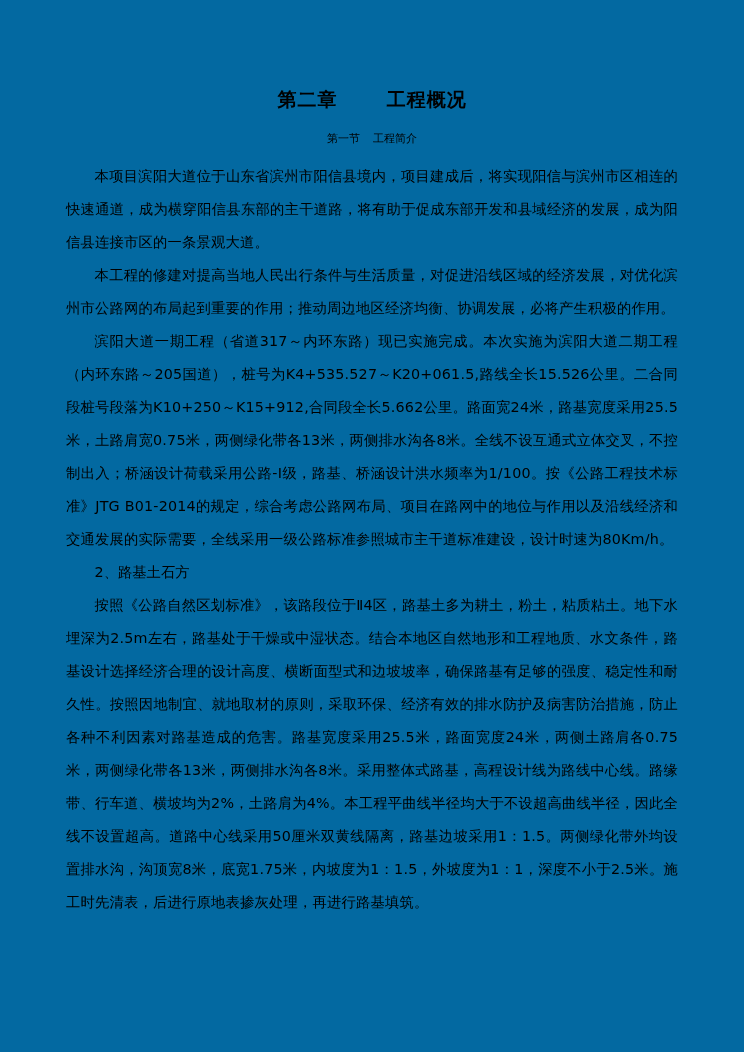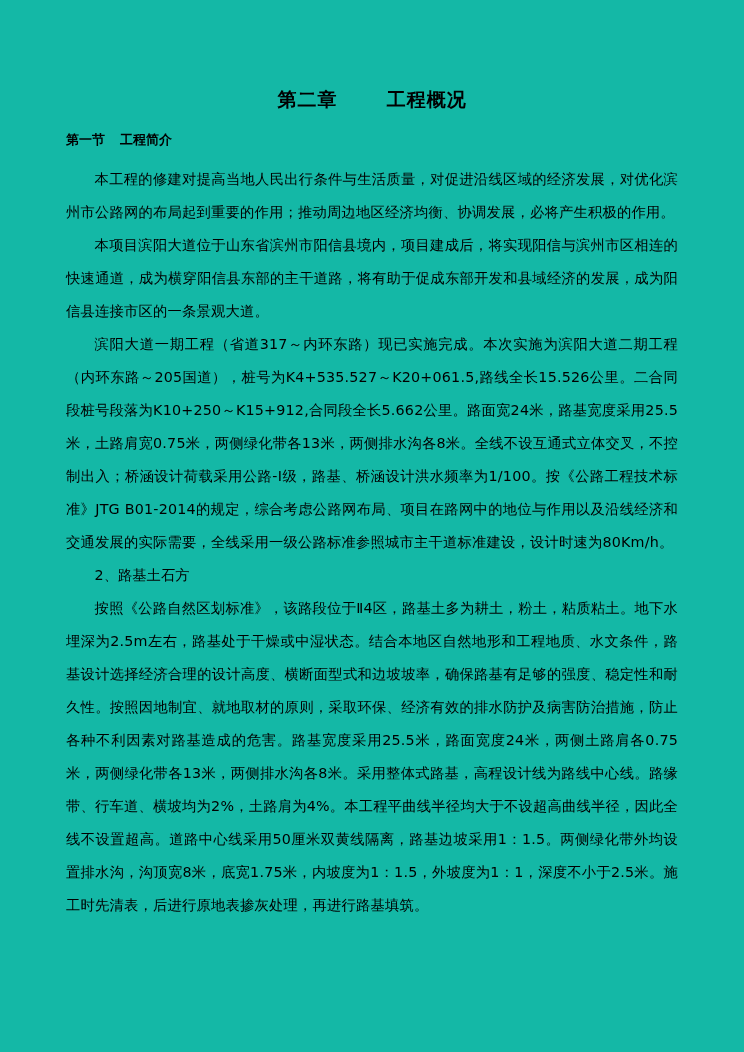--- a/index.html
+++ b/index.html
@@ -13,37 +13,38 @@
     font-family: "DejaVu Sans", "Liberation Sans", sans-serif;
     color: #000000;
     overflow: hidden;
   }
   .page {
     position: relative;
     width: 744px;
     height: 1052px;
     box-sizing: border-box;
     padding: 74px 66px 60px 66px;
-    background: #14b8a6;
+    background: #0369a1;
   }
   .chapter-title {
     text-align: center;
     font-size: 19px;
     font-weight: bold;
     letter-spacing: 1px;
     margin: 10px 0 0 0;
     line-height: 1.6;
   }
   .chapter-title .gap {
     display: inline-block;
     width: 34px;
   }
   .section-title {
-    font-size: 13px;
-    font-weight: bold;
+    text-align: center;
+    font-size: 11px;
+    font-weight: normal;
     margin: 16px 0 0 0;
     line-height: 1.6;
   }
   .section-title .sp {
     display: inline-block;
     width: 6px;
   }
   p.body {
     font-size: 14.3px;
     line-height: 33px;
@@ -75,21 +76,21 @@
   </h1>
 
   <h2 class="section-title">
     <span>第一节</span>
     <span class="sp"></span>
     <span>工程简介</span>
   </h2>
 
   <div class="spacer-1"></div>
 
+  <p class="body indent">本项目滨阳大道位于山东省滨州市阳信县境内，项目建成后，将实现阳信与滨州市区相连的快速通道，成为横穿阳信县东部的主干道路，将有助于促成东部开发和县域经济的发展，成为阳信县连接市区的一条景观大道。</p>
   <p class="body indent">本工程的修建对提高当地人民出行条件与生活质量，对促进沿线区域的经济发展，对优化滨州市公路网的布局起到重要的作用；推动周边地区经济均衡、协调发展，必将产生积极的作用。</p>
-  <p class="body indent">本项目滨阳大道位于山东省滨州市阳信县境内，项目建成后，将实现阳信与滨州市区相连的快速通道，成为横穿阳信县东部的主干道路，将有助于促成东部开发和县域经济的发展，成为阳信县连接市区的一条景观大道。</p>
   <p class="body indent">滨阳大道一期工程（省道317～内环东路）现已实施完成。本次实施为滨阳大道二期工程（内环东路～205国道），桩号为K4+535.527～K20+061.5,路线全长15.526公里。二合同段桩号段落为K10+250～K15+912,合同段全长5.662公里。路面宽24米，路基宽度采用25.5米，土路肩宽0.75米，两侧绿化带各13米，两侧排水沟各8米。全线不设互通式立体交叉，不控制出入；桥涵设计荷载采用公路-Ⅰ级，路基、桥涵设计洪水频率为1/100。按《公路工程技术标准》JTG B01-2014的规定，综合考虑公路网布局、项目在路网中的地位与作用以及沿线经济和交通发展的实际需要，全线采用一级公路标准参照城市主干道标准建设，设计时速为80Km/h。</p>
 
   <p class="sub-head">2、路基土石方</p>
 
   <p class="body indent">按照《公路自然区划标准》，该路段位于Ⅱ4区，路基土多为耕土，粉土，粘质粘土。地下水埋深为2.5m左右，路基处于干燥或中湿状态。结合本地区自然地形和工程地质、水文条件，路基设计选择经济合理的设计高度、横断面型式和边坡坡率，确保路基有足够的强度、稳定性和耐久性。按照因地制宜、就地取材的原则，采取环保、经济有效的排水防护及病害防治措施，防止各种不利因素对路基造成的危害。路基宽度采用25.5米，路面宽度24米，两侧土路肩各0.75米，两侧绿化带各13米，两侧排水沟各8米。采用整体式路基，高程设计线为路线中心线。路缘带、行车道、横坡均为2%，土路肩为4%。本工程平曲线半径均大于不设超高曲线半径，因此全线不设置超高。道路中心线采用50厘米双黄线隔离，路基边坡采用1：1.5。两侧绿化带外均设置排水沟，沟顶宽8米，底宽1.75米，内坡度为1：1.5，外坡度为1：1，深度不小于2.5米。施工时先清表，后进行原地表掺灰处理，再进行路基填筑。</p>
 
 </div>
 
 </body></html>

